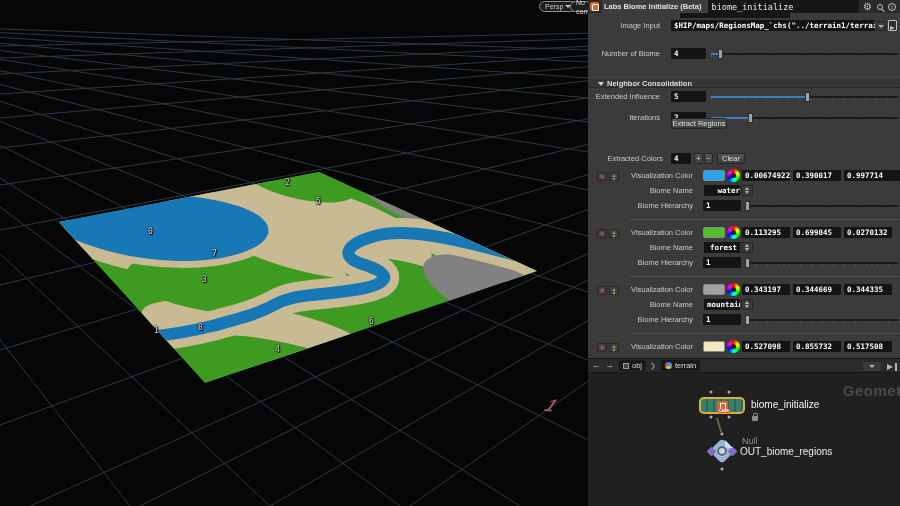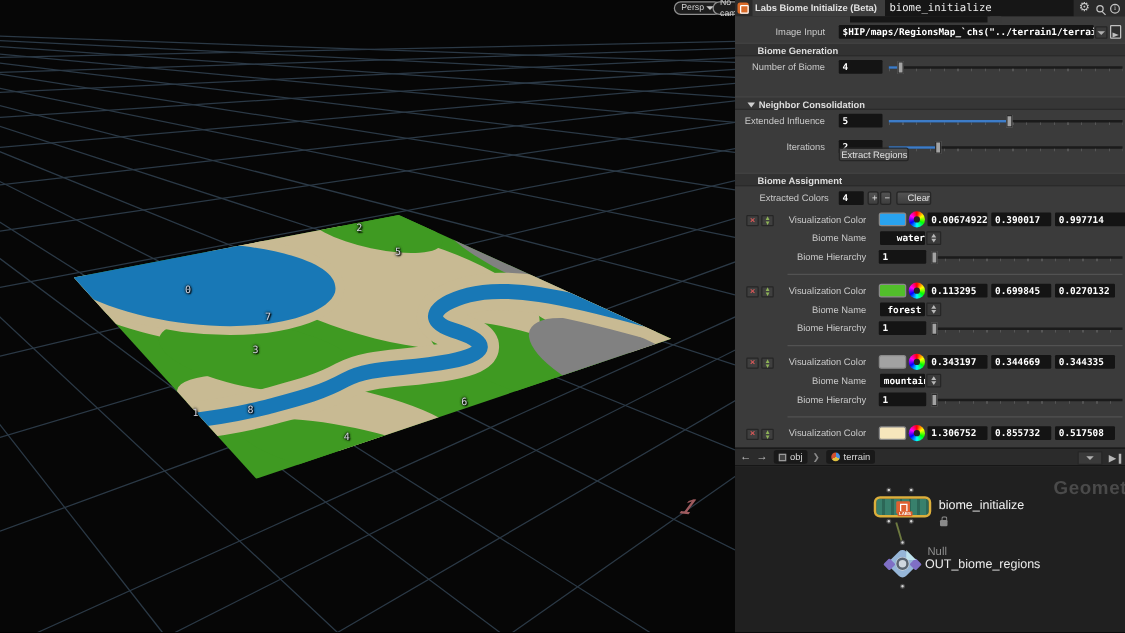--- a/index.html
+++ b/index.html
@@ -45,21 +45,21 @@
   .sect span{margin-left:18px;}
   .tri{display:inline-block;width:0;height:0;border-left:3.5px solid transparent;border-right:3.5px solid transparent;
        border-top:4px solid #cfcfcf;margin:0 3px 0 10px;vertical-align:middle;}
   .slider{position:absolute;top:2px;height:8px;}
   .slider .track{position:absolute;left:0;right:0;top:3px;height:2px;background:#1b1b1b;}
   .slider .ticks{position:absolute;left:0;right:0;top:5px;height:2px;
                  background-image:repeating-linear-gradient(90deg,#565656 0 1px,transparent 1px 11px);}
   .slider .fill{position:absolute;left:0;top:3px;height:2px;background:#3d7cc8;}
   .slider .handle{position:absolute;top:-1px;width:5px;height:10px;background:#a3a3a3;border:1px solid #2b2b2b;}
   .hbtn{position:absolute;height:11px;background:linear-gradient(#535353,#3e3e3e);border:1px solid #262626;
-        border-radius:2px;color:#e0e0e0;font-size:7.5px;text-align:right;line-height:9px;}
+        border-radius:2px;color:#e0e0e0;font-size:7.5px;text-align:center;line-height:9px;}
   .mini-btn{position:absolute;width:10px;height:9px;background:#3f3f3f;border:1px solid #262626;border-radius:1px;
             text-align:center;line-height:8px;font-size:7px;font-weight:bold;}
   .mini-btn.del{color:#e05a5a;}
   .mini-btn.ud{color:#8fb457;font-size:5px;line-height:4px;padding-top:0px;}
   .swatch{position:absolute;height:11px;width:22px;border:1px solid #8a8a8a;border-radius:2px;}
   .wheel{position:absolute;width:13px;height:13px;border-radius:50%;
          background:conic-gradient(#f00,#ff0,#0f0,#0ff,#00f,#f0f,#f00);position:absolute;}
   .wheel::after{content:"";position:absolute;left:4px;top:4px;width:5px;height:5px;border-radius:50%;background:#222;}
   .spinner{position:absolute;width:12px;height:11px;background:#3a3a3a;border:1px solid #262626;border-radius:1px;
            display:flex;flex-direction:column;align-items:center;justify-content:center;gap:1px;}
@@ -219,21 +219,20 @@
 
     <div class="prow" style="left:0;top:20px;width:312px">
       <span class="plabel" style="right:240px">Image Input</span>
       <div class="pfield" style="left:83px;width:204px"><span>$HIP/maps/RegionsMap_`chs("../terrain1/terrainNum")`.p</span></div>
       <div class="drop" style="left:288px;top:1px;width:10px;height:10px">
           <i></i>
         </div>
       <div class="fileicon" style="left:300px;top:0"></div>
     </div>
 
-    <div class="sect" style="top:34px"><span>Biome Generation</span></div>
 
     <div class="prow" style="left:0;top:48px;width:312px">
       <span class="plabel" style="right:240px">Number of Biome</span>
       <div class="pfield" style="left:83px;width:35px"><span>4</span></div>
       <div class="slider" style="left:123px;width:187px">
         <div class="track"></div>
           <div class="ticks"></div>
           <div class="fill" style="width:4%"></div>
           <div class="handle" style="left:4%"></div>
       </div>
@@ -259,21 +258,20 @@
       <div class="slider" style="left:123px;width:187px">
         <div class="track"></div>
           <div class="ticks"></div>
           <div class="fill" style="width:20%"></div>
           <div class="handle" style="left:20%"></div>
       </div>
     </div>
 
     <div class="hbtn" style="left:83px;top:118px;width:56px">Extract Regions</div>
 
-    <div class="sect" style="top:138px"><span>Biome Assignment</span></div>
 
     <div class="prow" style="left:0;top:153px;width:312px">
       <span class="plabel" style="right:237px">Extracted Colors</span>
       <div class="pfield" style="left:83px;width:20px"><span>4</span></div>
       <div class="hbtn" style="left:106px;width:9px">+</div>
       <div class="hbtn" style="left:116px;width:9px">−</div>
       <div class="hbtn" style="left:129px;width:28px">Clear</div>
     </div>
 
     <div>
@@ -369,21 +367,21 @@
     </div>
     <div class="divider" style="top:333px"></div>
 
     <div>
       <div class="mini-btn del" style="left:9px;top:343px">×</div>
       <div class="mini-btn ud" style="left:21px;top:343px">▲<br>▼</div>
       <div class="prow" style="left:0;top:341px;width:312px">
         <span class="plabel" style="right:207px">Visualization Color</span>
         <div class="swatch" style="left: 115px; background: rgb(246, 230, 188);"></div>
         <div class="wheel" style="left:139px;top:-1px"></div>
-        <div class="pfield" style="left:154px;width:48px"><span>1.306752</span></div>
+        <div class="pfield" style="left:154px;width:48px"><span>0.527098</span></div>
         <div class="pfield" style="left:205px;width:48px"><span>0.855732</span></div>
         <div class="pfield" style="left:256px;width:48px"><span>0.517508</span></div>
       </div>
     </div>
 
     <div id="pathbar">
       <span class="nav-arrow">←</span>
       <span class="nav-arrow">→</span>
       <div class="chip">
         <span class="sq"></span>

